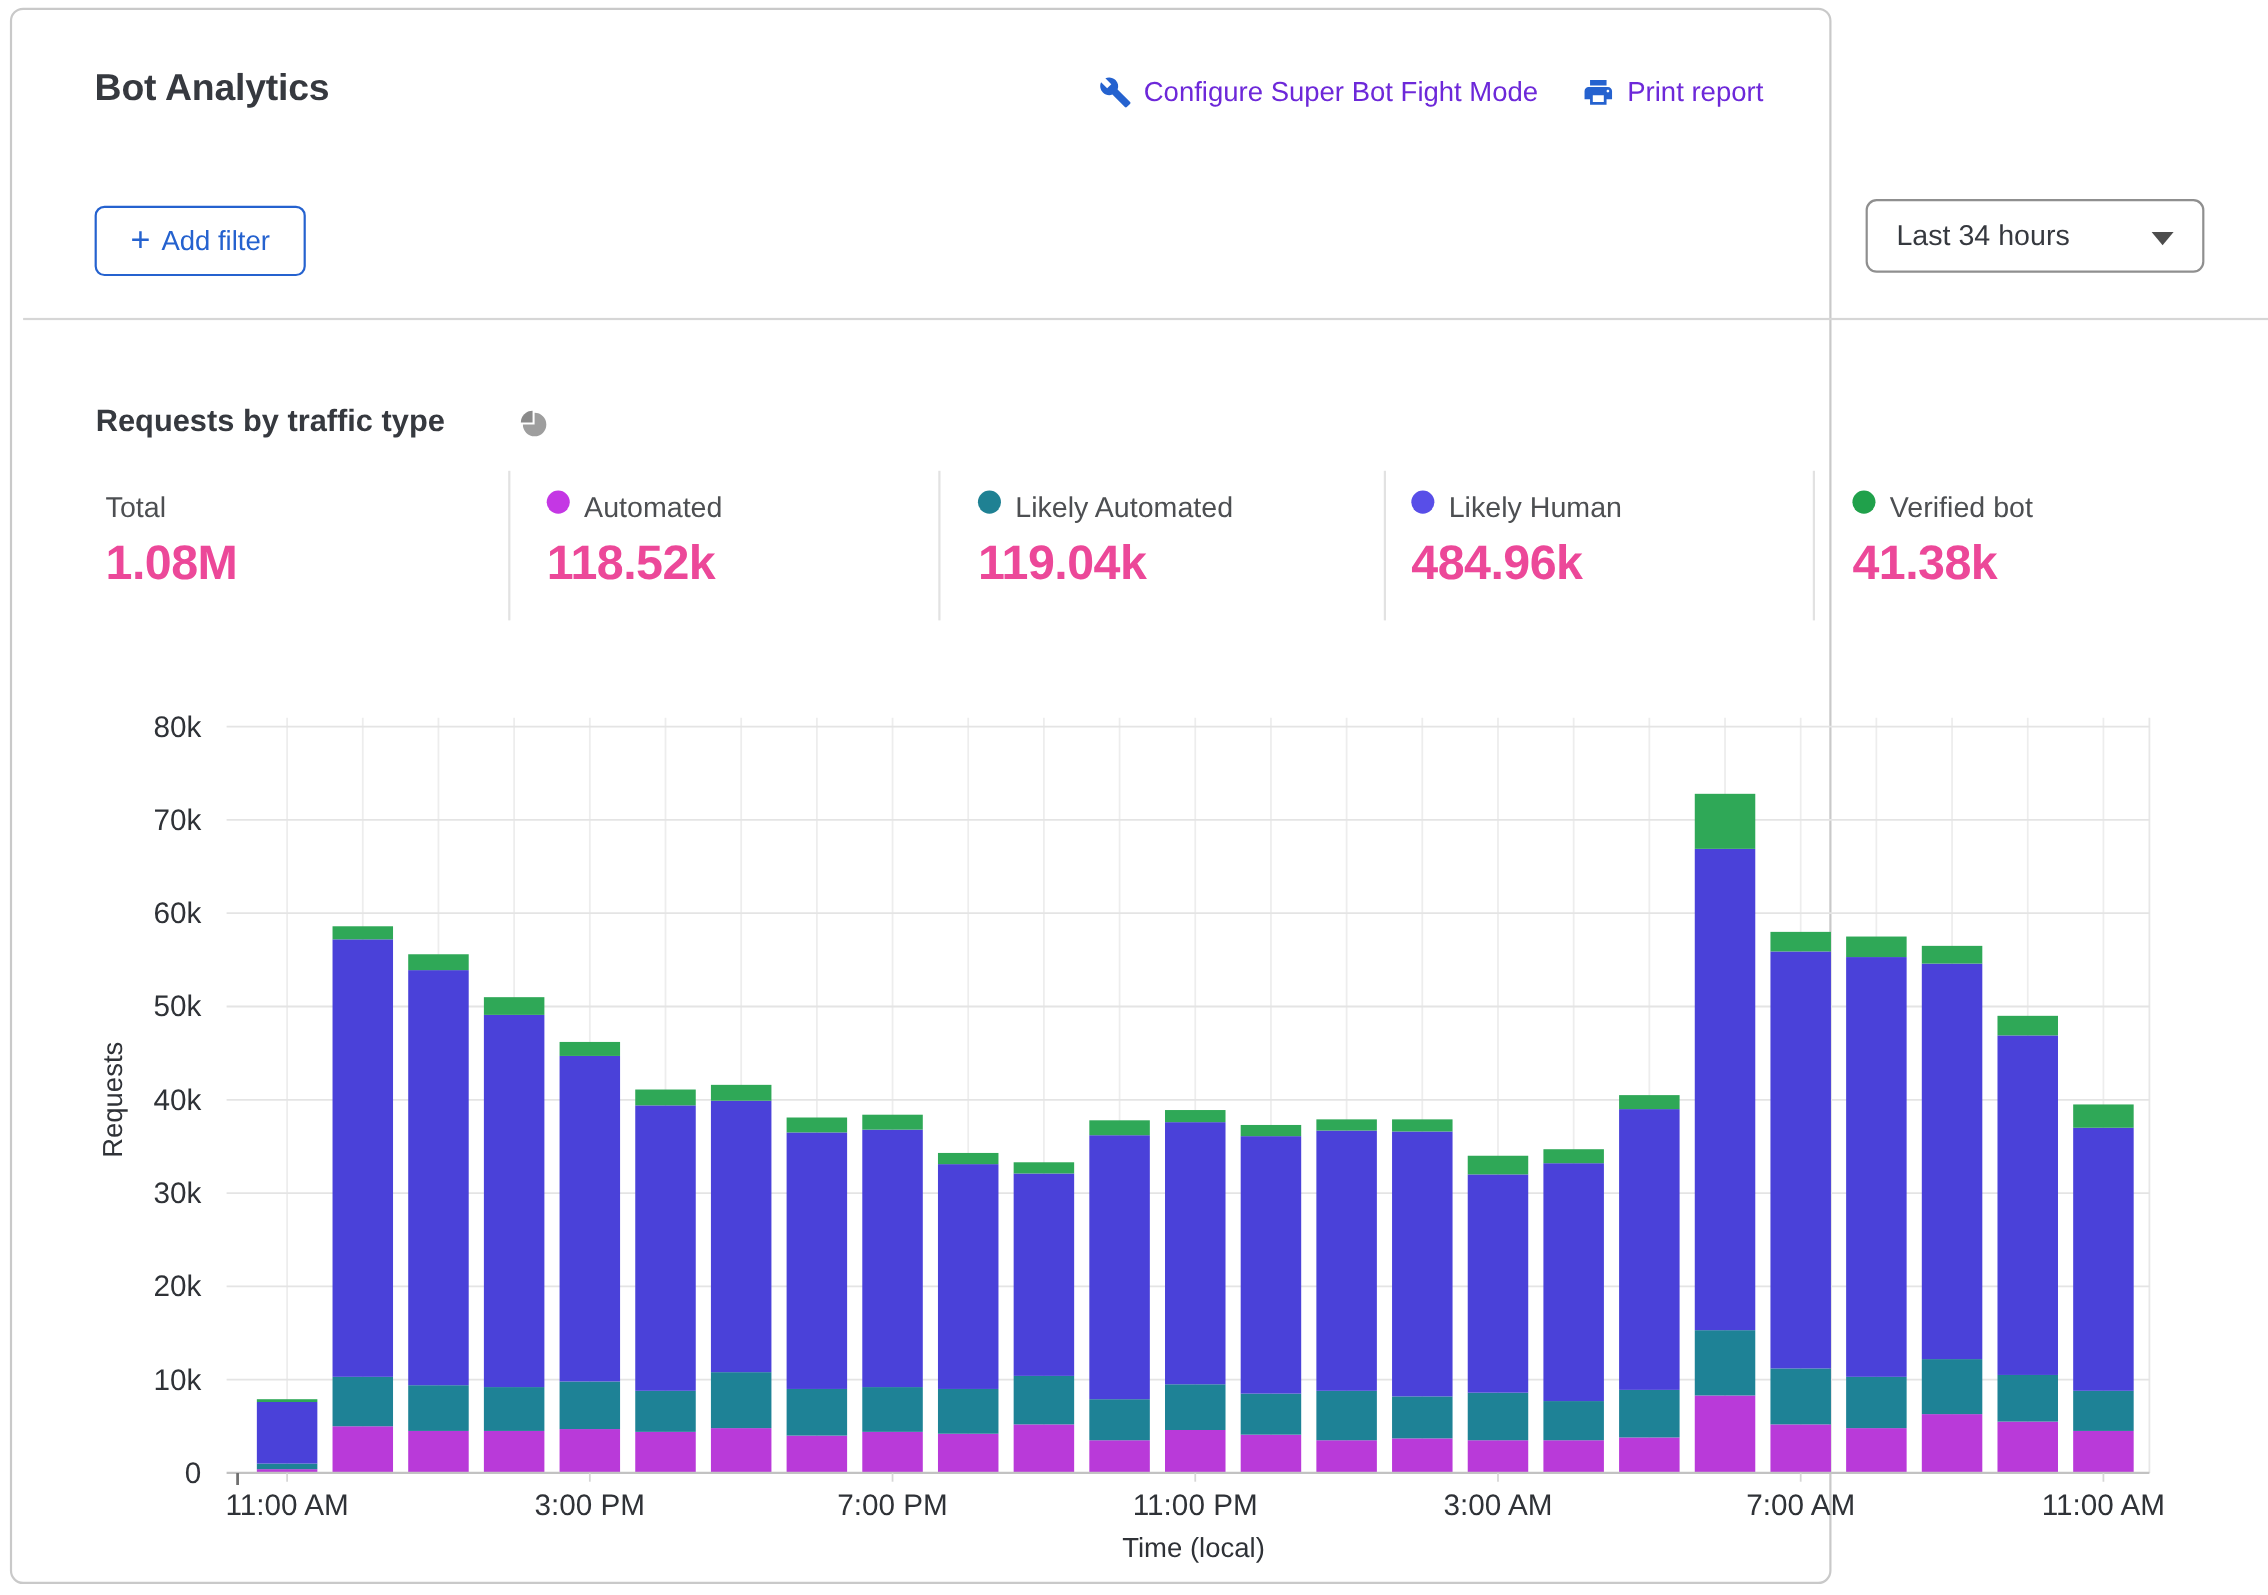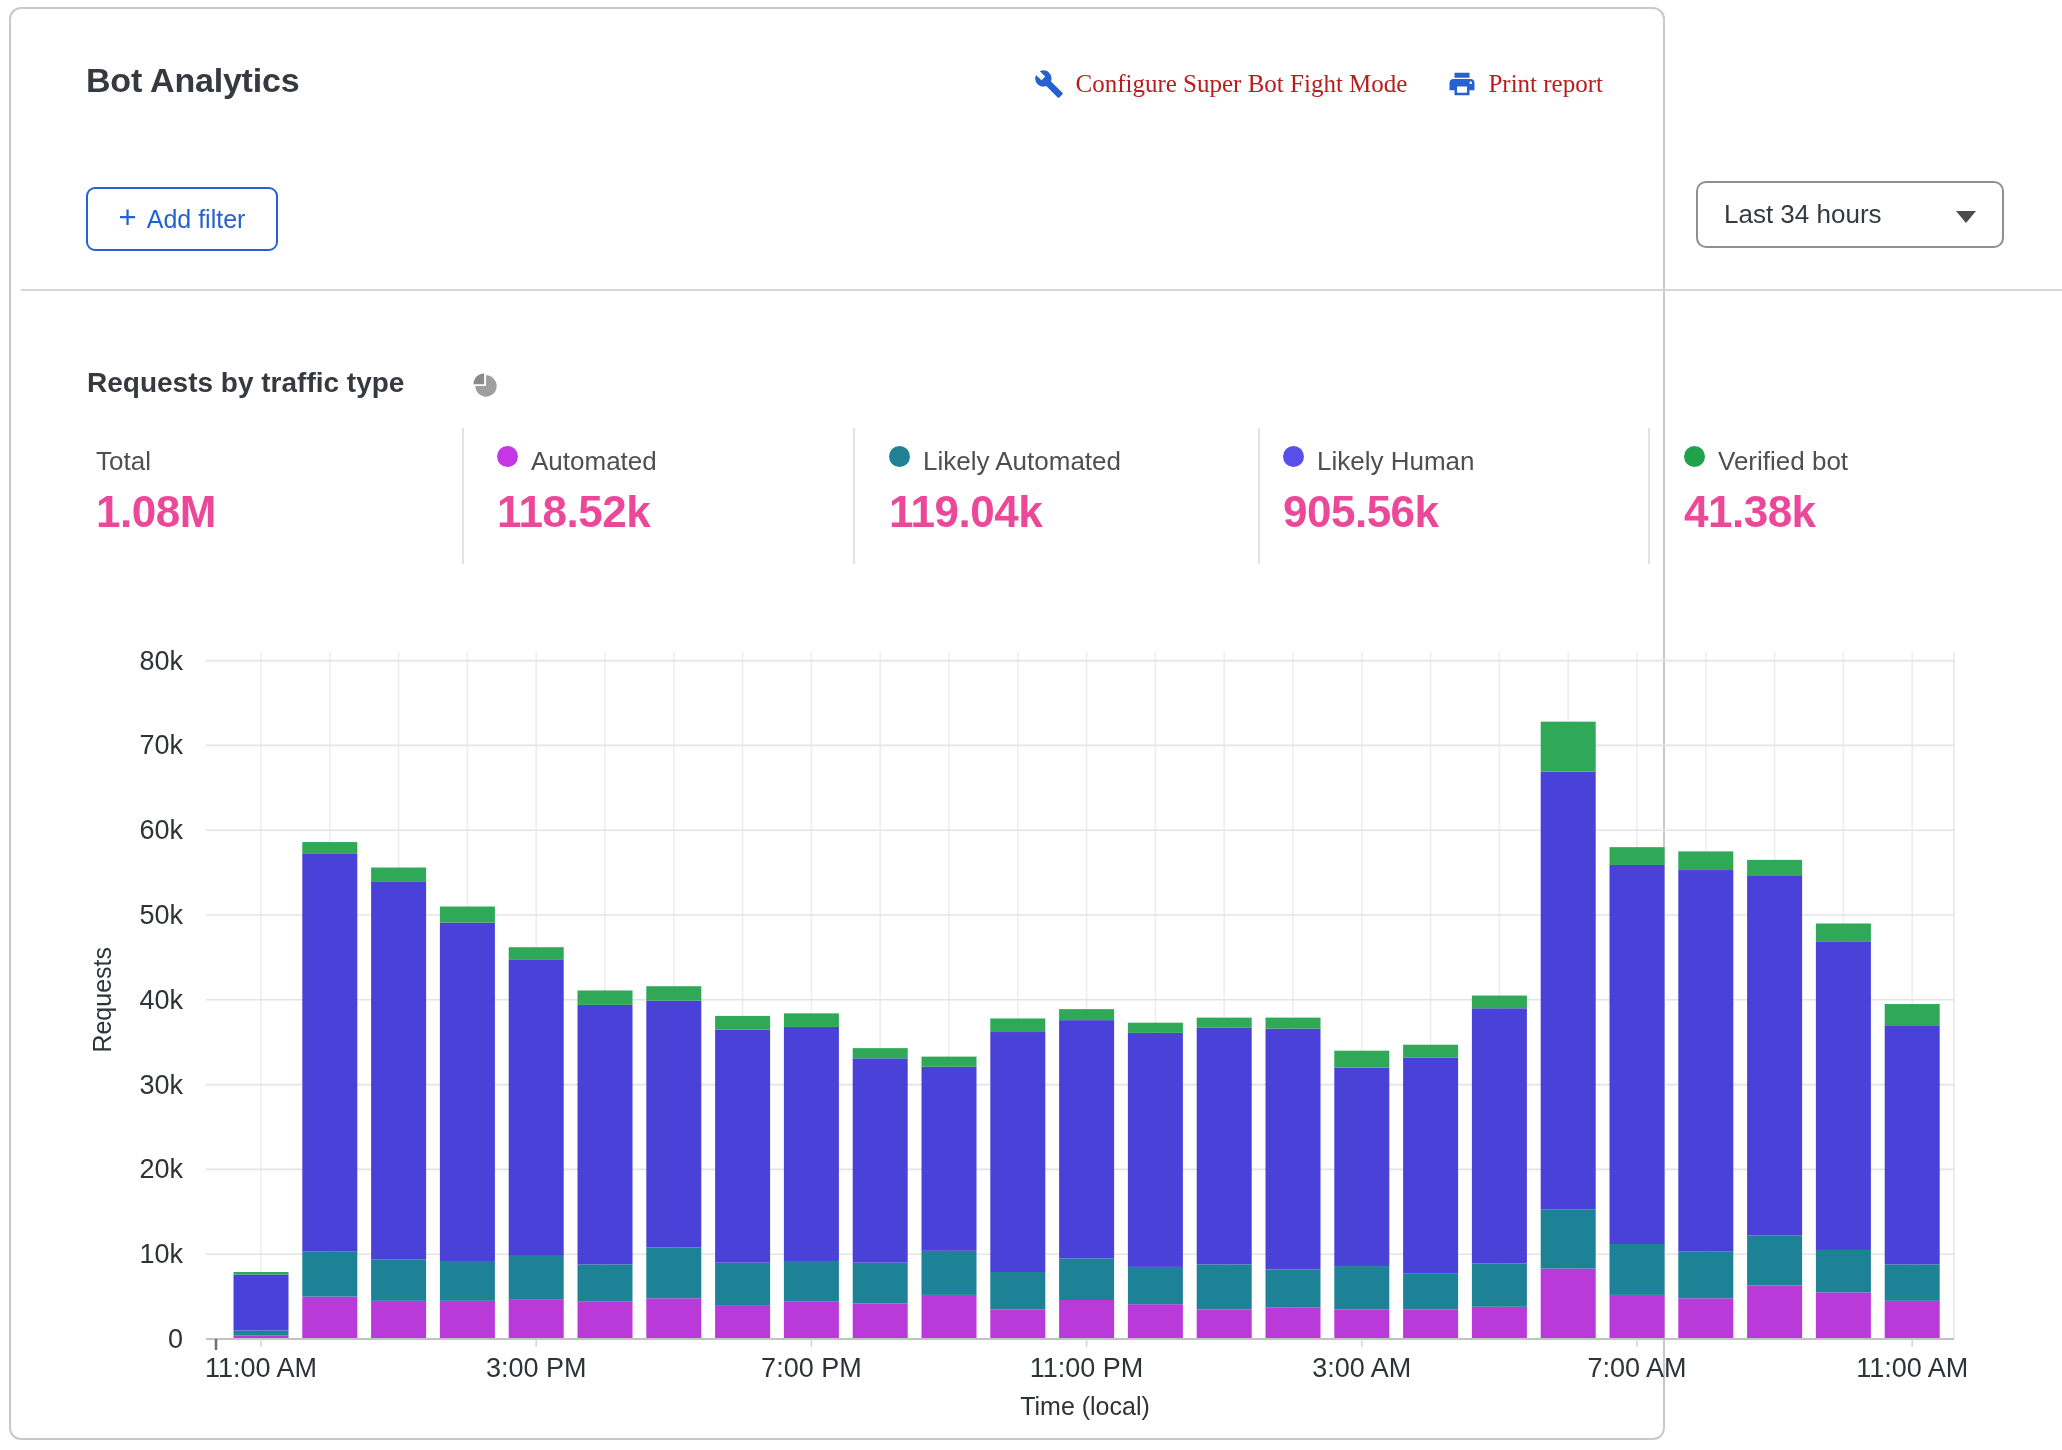--- a/index.html
+++ b/index.html
@@ -12,21 +12,21 @@
     background:#ffffff;border:2px solid #c9c9c9;border-radius:12px;
     box-sizing:border-box;
   }
   .page-title{
     position:absolute;left:75px;top:52px;margin:0;
     font-size:34px;font-weight:700;color:#36393f;letter-spacing:-0.2px;
   }
   .header-links{
     position:absolute;right:60px;top:60px;display:flex;gap:40px;align-items:center;
   }
-  .hlink{display:flex;align-items:center;gap:11px;color:#b91c1c;font-size:25px;cursor:pointer;text-decoration:none;font-family:Liberation Serif, serif;}
+  .hlink{display:flex;align-items:center;gap:11px;color:#6d28d9;font-size:25px;cursor:pointer;text-decoration:none;}
   .hlink svg{display:block;}
   .add-filter-btn{
     position:absolute;left:75px;top:178px;width:192px;height:64px;
     border:2.5px solid #2562cf;border-radius:9px;background:#ffffff;
     display:flex;align-items:center;justify-content:center;gap:10px;
     color:#2562cf;font-size:25px;cursor:pointer;box-sizing:border-box;
     font-family:"Liberation Sans", sans-serif;
   }
   .add-filter-btn .plus{font-size:31px;font-weight:400;line-height:1;margin-top:-3px;}
   .time-select{
@@ -125,21 +125,21 @@
           <span class="stat-dot" style="background-color: rgb(31, 129, 147);"></span>
           <span class="stat-label">Likely Automated</span>
         </div>
         <div class="stat-value">119.04k</div>
       </div>
       <div class="stat-col" style="left:1272px;">
         <div class="stat-label-row">
           <span class="stat-dot" style="background-color: rgb(88, 78, 232);"></span>
           <span class="stat-label">Likely Human</span>
         </div>
-        <div class="stat-value">905.56k</div>
+        <div class="stat-value">484.96k</div>
       </div>
       <div class="stat-col" style="left:1673px;">
         <div class="stat-label-row">
           <span class="stat-dot" style="background-color: rgb(32, 161, 75);"></span>
           <span class="stat-label">Verified bot</span>
         </div>
         <div class="stat-value">41.38k</div>
       </div>
       <div class="stat-divider" style="left:451px;"></div>
       <div class="stat-divider" style="left:842px;"></div>

